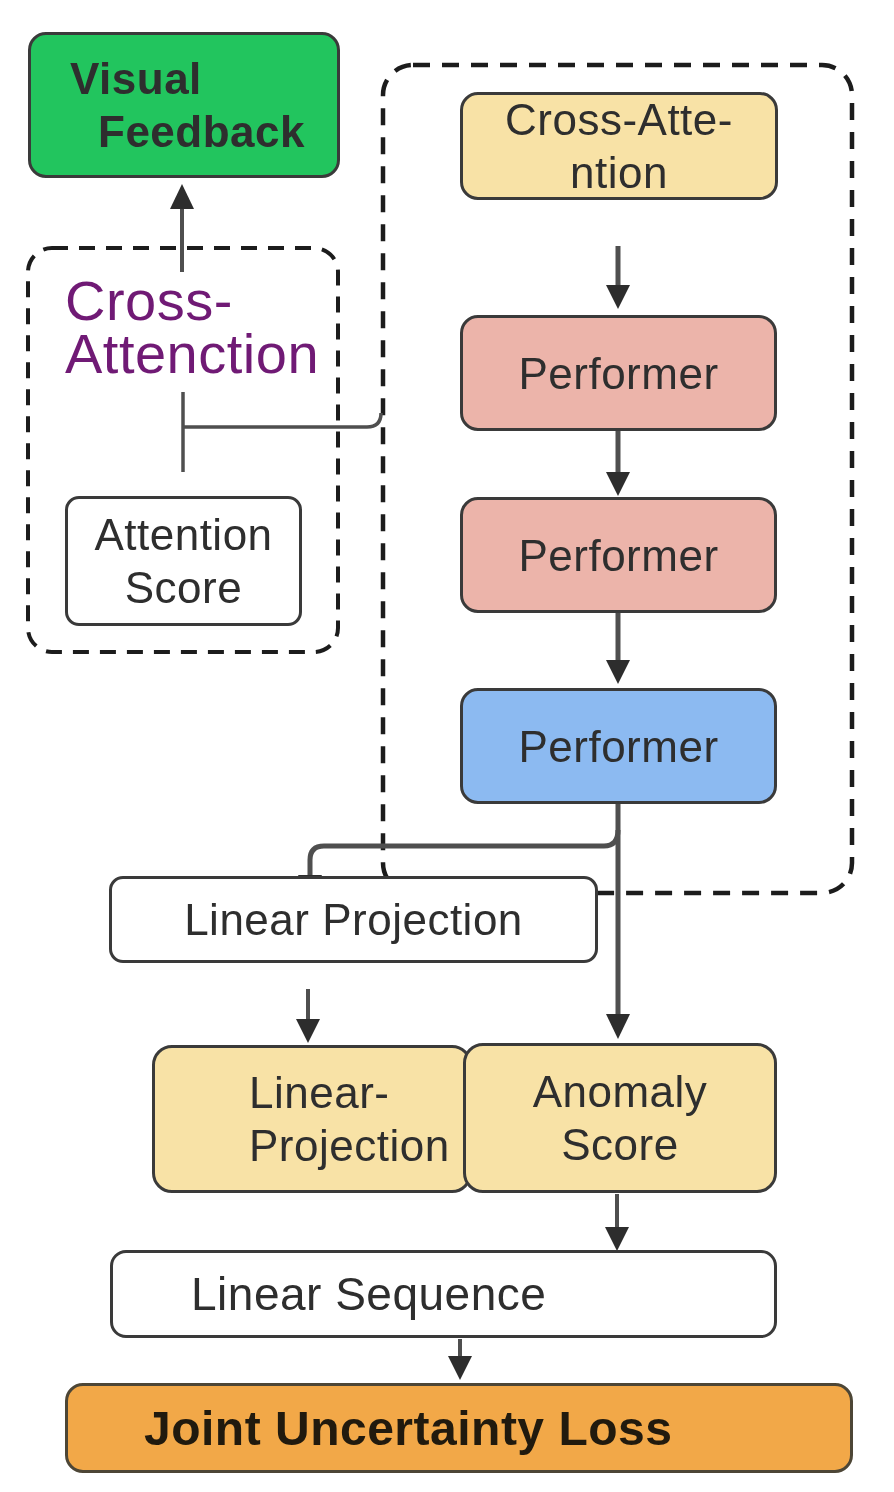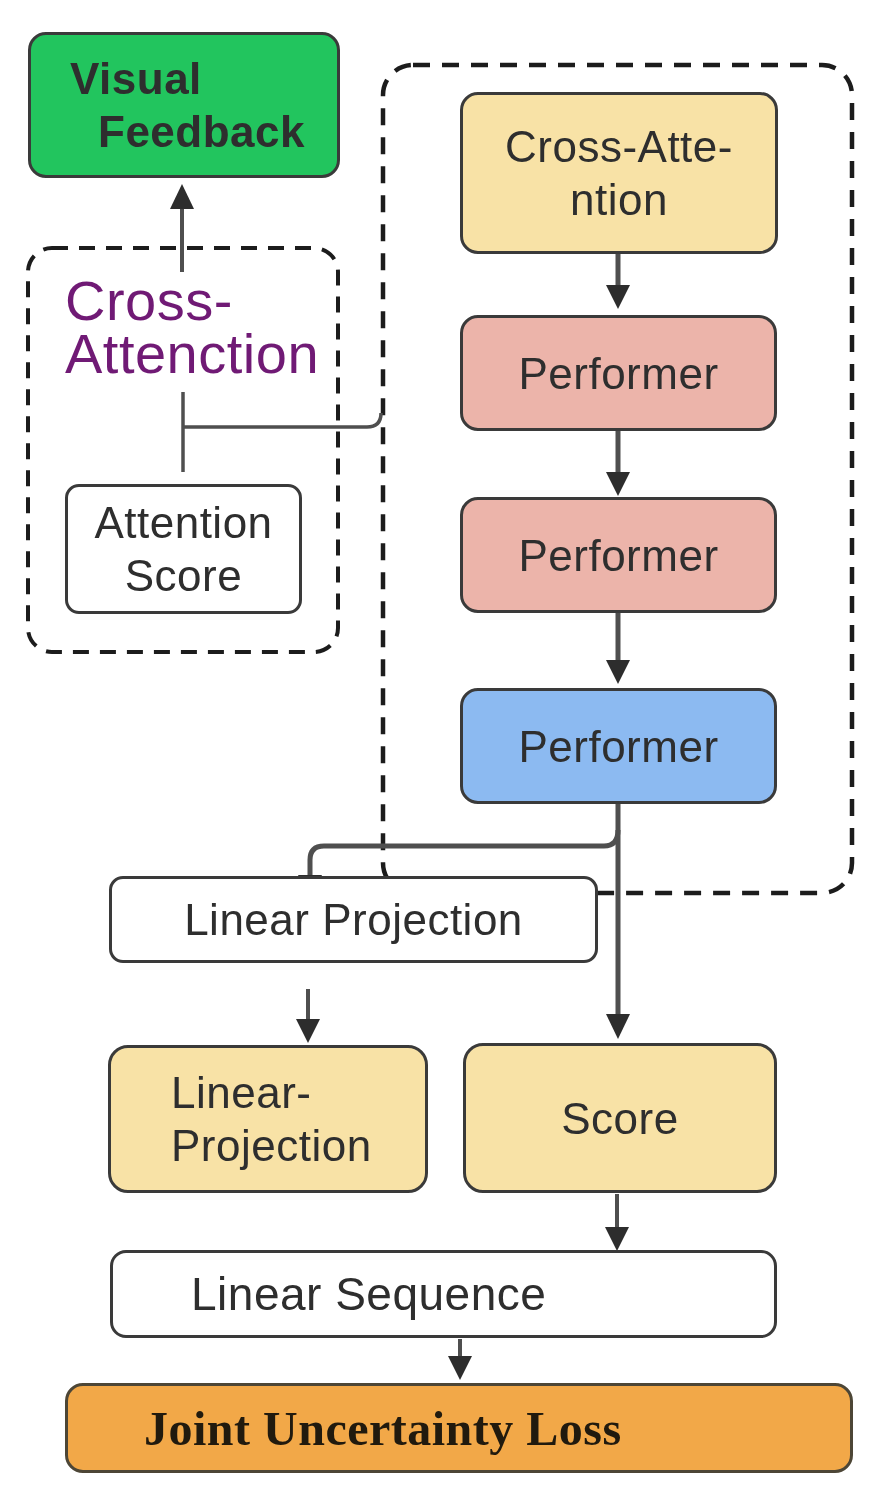--- a/index.html
+++ b/index.html
@@ -21,29 +21,29 @@
     letter-spacing:0.5px;
     color:#2e2e2e;
     white-space:nowrap;
   }
   .node.center{align-items:center;text-align:center;}
   .gray{background:#22c55e;border-radius:18px;font-weight:bold;}
   .tan{background:#f8e2a6;border-radius:18px;}
   .pink{background:#ecb4aa;border-radius:18px;}
   .blue{background:#8cbaf1;border-radius:18px;}
   .white{background:#ffffff;border-radius:14px;}
-  .orange{background:#f2a848;border-radius:18px;border-color:#4d4636;font-family:Liberation Serif, serif;}
+  .orange{background:#f2a848;border-radius:18px;border-color:#4d4636;}
   .floating-label{
     position:absolute;
     font-size:56px;line-height:53px;letter-spacing:0.5px;color:#701a75;
     white-space:nowrap;
   }
   .indent2{margin-left:28px;}
   .vf-pad{padding-left:39px;}
-  .lp2-pad{padding-left:60px;}
+  .lp2-pad{padding-left:94px;margin-left:44px;}
   .is-pad{padding-left:78px;font-size:46px;}
   .jul{font-size:48px;font-weight:700;color:#211a0e;padding-left:76px;}
 </style>
 </head>
 <body>
 
 <div class="canvas">
 
   <svg class="layer" viewBox="0 0 894 1492" xmlns="http://www.w3.org/2000/svg">
 
@@ -86,26 +86,26 @@
   <div class="node gray vf-pad" style="left:28px;top:32px;width:312px;height:146px;">
     <div>Visual</div>
     <div class="indent2">Feedback</div>
   </div>
 
   <div class="floating-label" style="left:65px;top:274px;">
     <div>Cross-</div>
     <div>Attenction</div>
   </div>
 
-  <div class="node white center" style="left:65px;top:484px;width:237px;height:130px;">
+  <div class="node white center" style="left:65px;top:496px;width:237px;height:130px;">
     <div>Attention</div>
     <div>Score</div>
   </div>
 
-  <div class="node tan center" style="left:460px;top:92px;width:318px;height:162px;">
+  <div class="node tan center" style="left:460px;top:92px;width:318px;height:108px;">
     <div>Cross-Atte-</div>
     <div>ntion</div>
   </div>
 
   <div class="node pink center" style="left:460px;top:315px;width:317px;height:116px;">
     <div>Performer</div>
   </div>
 
   <div class="node pink center" style="left:460px;top:497px;width:317px;height:116px;">
     <div>Performer</div>
@@ -118,20 +118,21 @@
   <div class="node white center" style="left:109px;top:876px;width:489px;height:87px;">
     <div>Linear Projection</div>
   </div>
 
   <div class="node tan lp2-pad" style="left:108px;top:1045px;width:320px;height:148px;border-radius:20px;">
     <div>Linear-</div>
     <div>Projection</div>
   </div>
 
   <div class="node tan center" style="left:463px;top:1043px;width:314px;height:150px;border-radius:20px;">
+    <div>Anomaly</div>
     <div>Score</div>
   </div>
 
   <div class="node white is-pad" style="left:110px;top:1250px;width:667px;height:88px;border-radius:16px;">
     <div>Linear Sequence</div>
   </div>
 
   <div class="node orange jul" style="left:65px;top:1383px;width:788px;height:90px;">
     <div>Joint Uncertainty Loss</div>
   </div>

